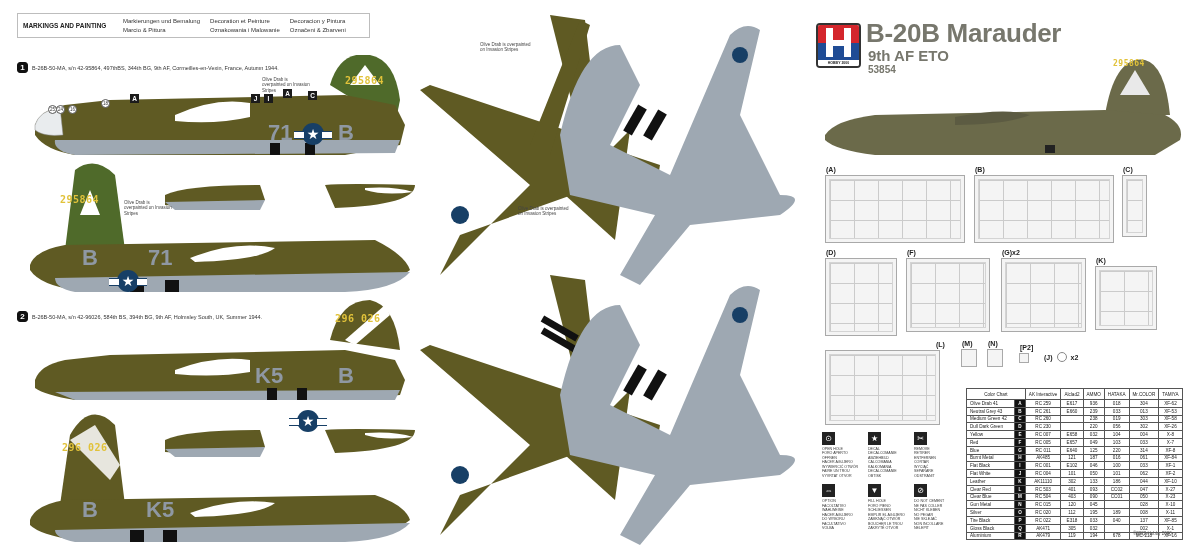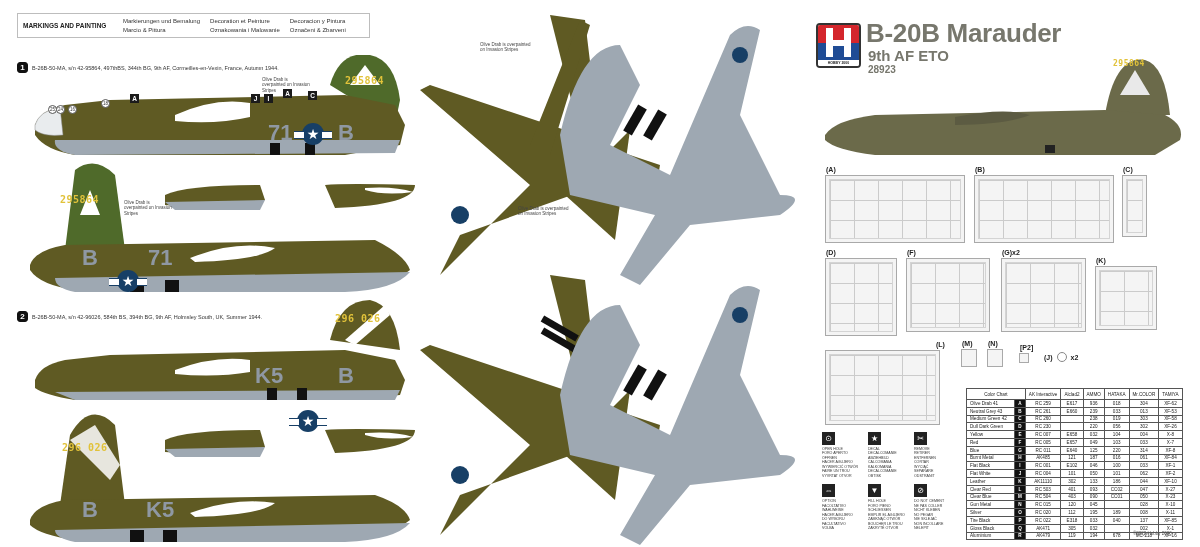--- a/index.html
+++ b/index.html
@@ -181,21 +181,21 @@
     <rect x="0" y="18" width="41" height="17" fill="#1f4c95"></rect>
     <rect x="8" y="3" width="7" height="29" fill="#fff"></rect>
     <rect x="26" y="3" width="7" height="29" fill="#fff"></rect>
     <rect x="8" y="15" width="25" height="6" fill="#fff"></rect>
     <rect x="0" y="35" width="41" height="6" fill="#fff"></rect>
   </svg>
   <div style="position:absolute; bottom:1px; left:0; width:41px; text-align:center; font-size:3.5px; font-weight:bold;">HOBBY 2000</div>
 </div>
 <div class="abs title">B-20B Marauder</div>
 <div class="abs subtitle">9th AF ETO</div>
-<div class="abs catno">28923</div>
+<div class="abs catno">53854</div>
 
 <svg class="abs" style="left:815px; top:55px;" width="385" height="100">
   <path d="M290 60 Q300 0 330 5 Q350 10 355 60 Z" fill="#6b6a4a"></path>
   <path d="M305 40 L320 15 L335 40 Z" fill="#e9e9e9"></path>
   <path d="M10 80 Q20 65 60 60 L290 55 L350 60 Q370 70 365 85 L340 100 L60 100 Q20 95 10 85 Z" fill="#6b6a4a"></path>
   <path d="M140 62 Q190 52 215 60 Q190 70 140 70 Z" fill="#5c5b42"></path>
   <rect x="230" y="90" width="10" height="8" fill="#222"></rect>
 </svg>
 <div class="abs serial" style="left:1113px; top:59px; font-size:8px;">295864</div>
 <div class="abs roundel" style="left:1068px; top:111px; width:16px; height:16px; font-size:10px;">★</div>

